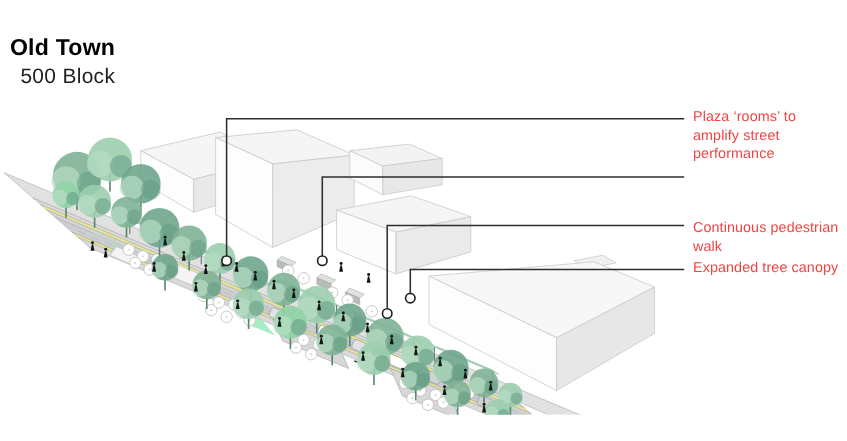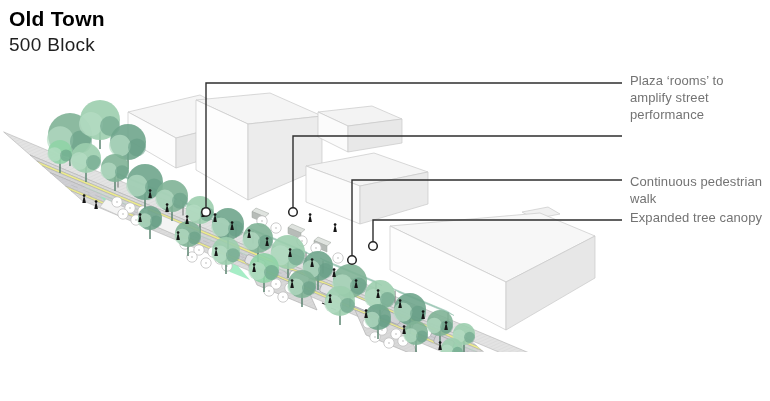--- a/index.html
+++ b/index.html
@@ -1,21 +1,21 @@
 <!DOCTYPE html>
 <html><head>
 <meta charset="utf-8">
 <style>
   html,body{margin:0;padding:0;background:#ffffff;}
   #frame{position:relative;width:770px;height:352px;background:#fff;overflow:hidden;
-         font-family:"Liberation Sans",sans-serif;}
+         font-family:"Liberation Sans",sans-serif;margin-top:25px;}
   #titleblock{position:absolute;left:9px;top:6px;}
   #title-main{font-size:21px;font-weight:700;color:#000;letter-spacing:.2px;line-height:26px;}
-  #title-sub{font-size:19px;font-weight:400;color:#1f1f1f;line-height:25px;letter-spacing:.3px;}
-  .ann{position:absolute;left:630px;width:138px;font-size:13px;line-height:17px;color:#737373;
+  #title-sub{font-size:19px;font-weight:400;color:#1f1f1f;line-height:25px;letter-spacing:.3px;text-align:right;}
+  .ann{position:absolute;left:630px;width:138px;font-size:13px;line-height:17px;color:#ef4444;
        white-space:pre-line;letter-spacing:.1px;}
   .ann0{top:72px}.ann1{top:128px}.ann2{top:173px}.ann3{top:209px}
   #scene{position:absolute;left:0;top:0;}
 </style>
 </head>
 <body>
 
 <div id="frame">
 
   <div id="titleblock">

